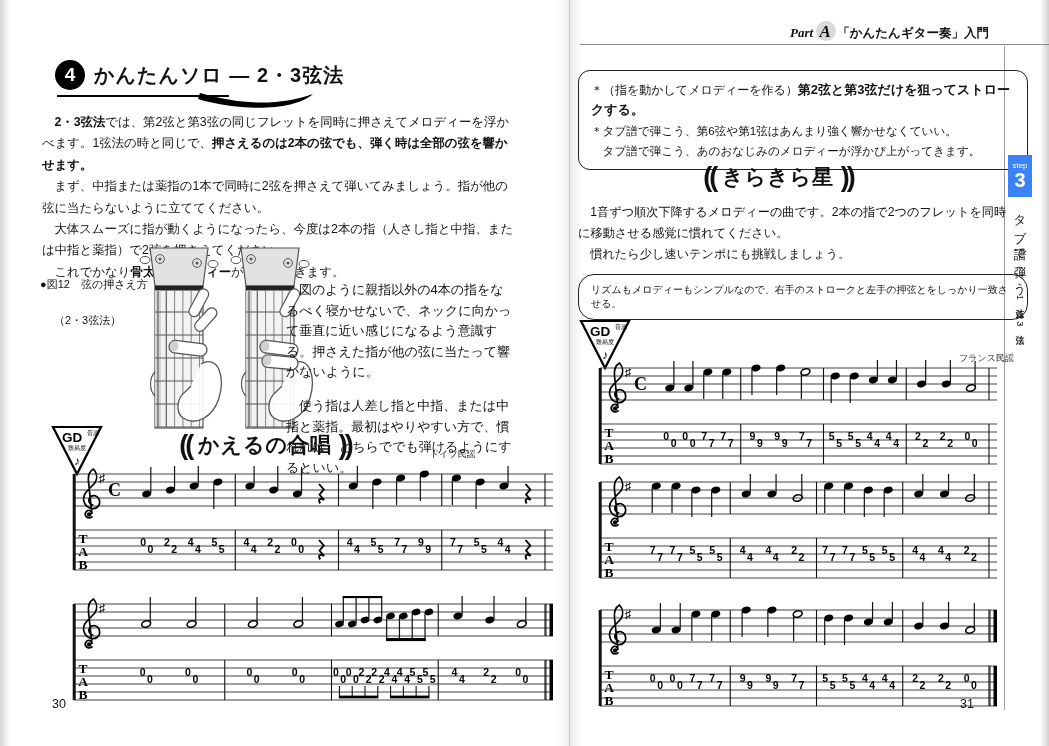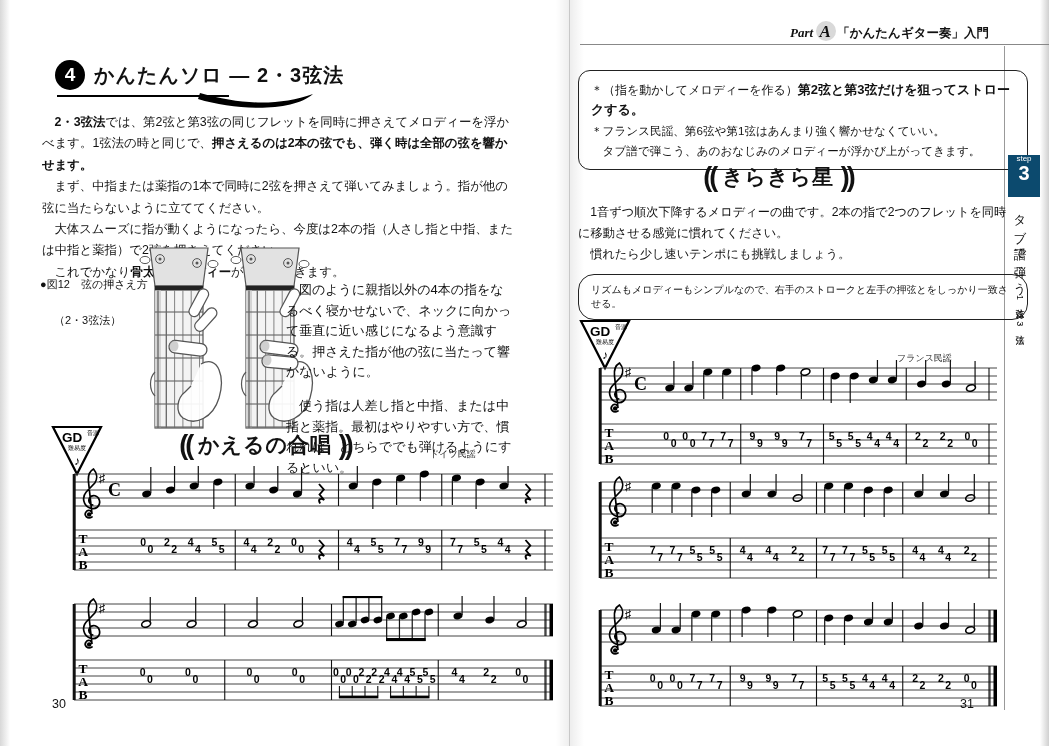--- a/index.html
+++ b/index.html
@@ -52,29 +52,29 @@
        padding:8px 12px;font-size:11.6px;line-height:19px;}
   .notes-box p{margin:1px 0;}
   .notes-box .nb1{font-size:12px;}
   .notes-box b{font-size:13px;}
   .st-right{position:absolute;left:48px;top:162px;width:320px;}
   .rp-copy{position:absolute;left:8px;top:202px;width:430px;font-size:12.2px;line-height:21px;}
   .rp-copy p{margin:0;}
   .tip-box{position:absolute;left:8px;top:274px;width:424px;border:1.4px solid #222;border-radius:16px;
        padding:8px 12px;font-size:10px;}
   .gd-right{position:absolute;left:8px;top:314px;}
-  .o-right{position:absolute;left:327px;top:352px;width:100px;}
+  .o-right{position:absolute;left:344px;top:352px;width:100px;text-align:right;}
   .s-r1{position:absolute;left:28px;top:360px;}
   .s-r2{position:absolute;left:28px;top:474px;}
   .s-r3{position:absolute;left:28px;top:602px;}
   .pn-right{position:absolute;left:390px;top:697px;}
   
   .side-tab{position:absolute;left:1008px;top:155px;width:32px;}
-  .step-box{width:32px;height:42px;background:#0c4a6e;color:#fff;display:flex;flex-direction:column;
-       align-items:center;justify-content:flex-start;line-height:1;}
+  .step-box{width:24px;height:42px;background:#3b82f6;color:#fff;display:flex;flex-direction:column;
+       align-items:center;justify-content:center;line-height:1;}
   .step-box .sl{font-size:8px;}
   .step-box .n{font-size:20px;font-weight:bold;}
   .tab-vtext{position:absolute;left:3px;top:50px;writing-mode:vertical-rl;white-space:nowrap;}
   .tab-vtext .t1{font-size:12.5px;letter-spacing:2px;}
   .tab-vtext .t2{font-size:9px;padding-block-start:14px;letter-spacing:1px;}
   b{font-weight:bold;}
 </style>
 </head>
 <body>
 
@@ -386,21 +386,21 @@
 
   <div class="page-right">
     <div class="hdr">
       <span class="hdr-part">Part</span>
       <span class="hdr-A">A</span>
       <span class="hdr-title">「かんたんギター奏」入門</span>
     </div>
     <div class="hdr-line"></div>
     <div class="notes-box">
       <p class="nb1"><span>＊（指を動かしてメロディーを作る）</span><b>第2弦と第3弦だけを狙ってストロークする。</b></p>
-      <p><span>＊フランス民謡、第6弦や第1弦はあんまり強く響かせなくていい。</span></p>
+      <p><span>＊タブ譜で弾こう、第6弦や第1弦はあんまり強く響かせなくていい。</span></p>
       <p><span>　タブ譜で弾こう、あのおなじみのメロディーが浮かび上がってきます。</span></p>
     </div>
     <div class="song-title st-right">
       <span class="par">((</span>
       <span>きらきら星</span>
       <span class="par">))</span>
     </div>
     <div class="rp-copy">
       <p><span>　1音ずつ順次下降するメロディーの曲です。2本の指で2つのフレットを同時に移動させる感覚に慣れてください。</span></p>
       <p><span>　慣れたら少し速いテンポにも挑戦しましょう。</span></p>

